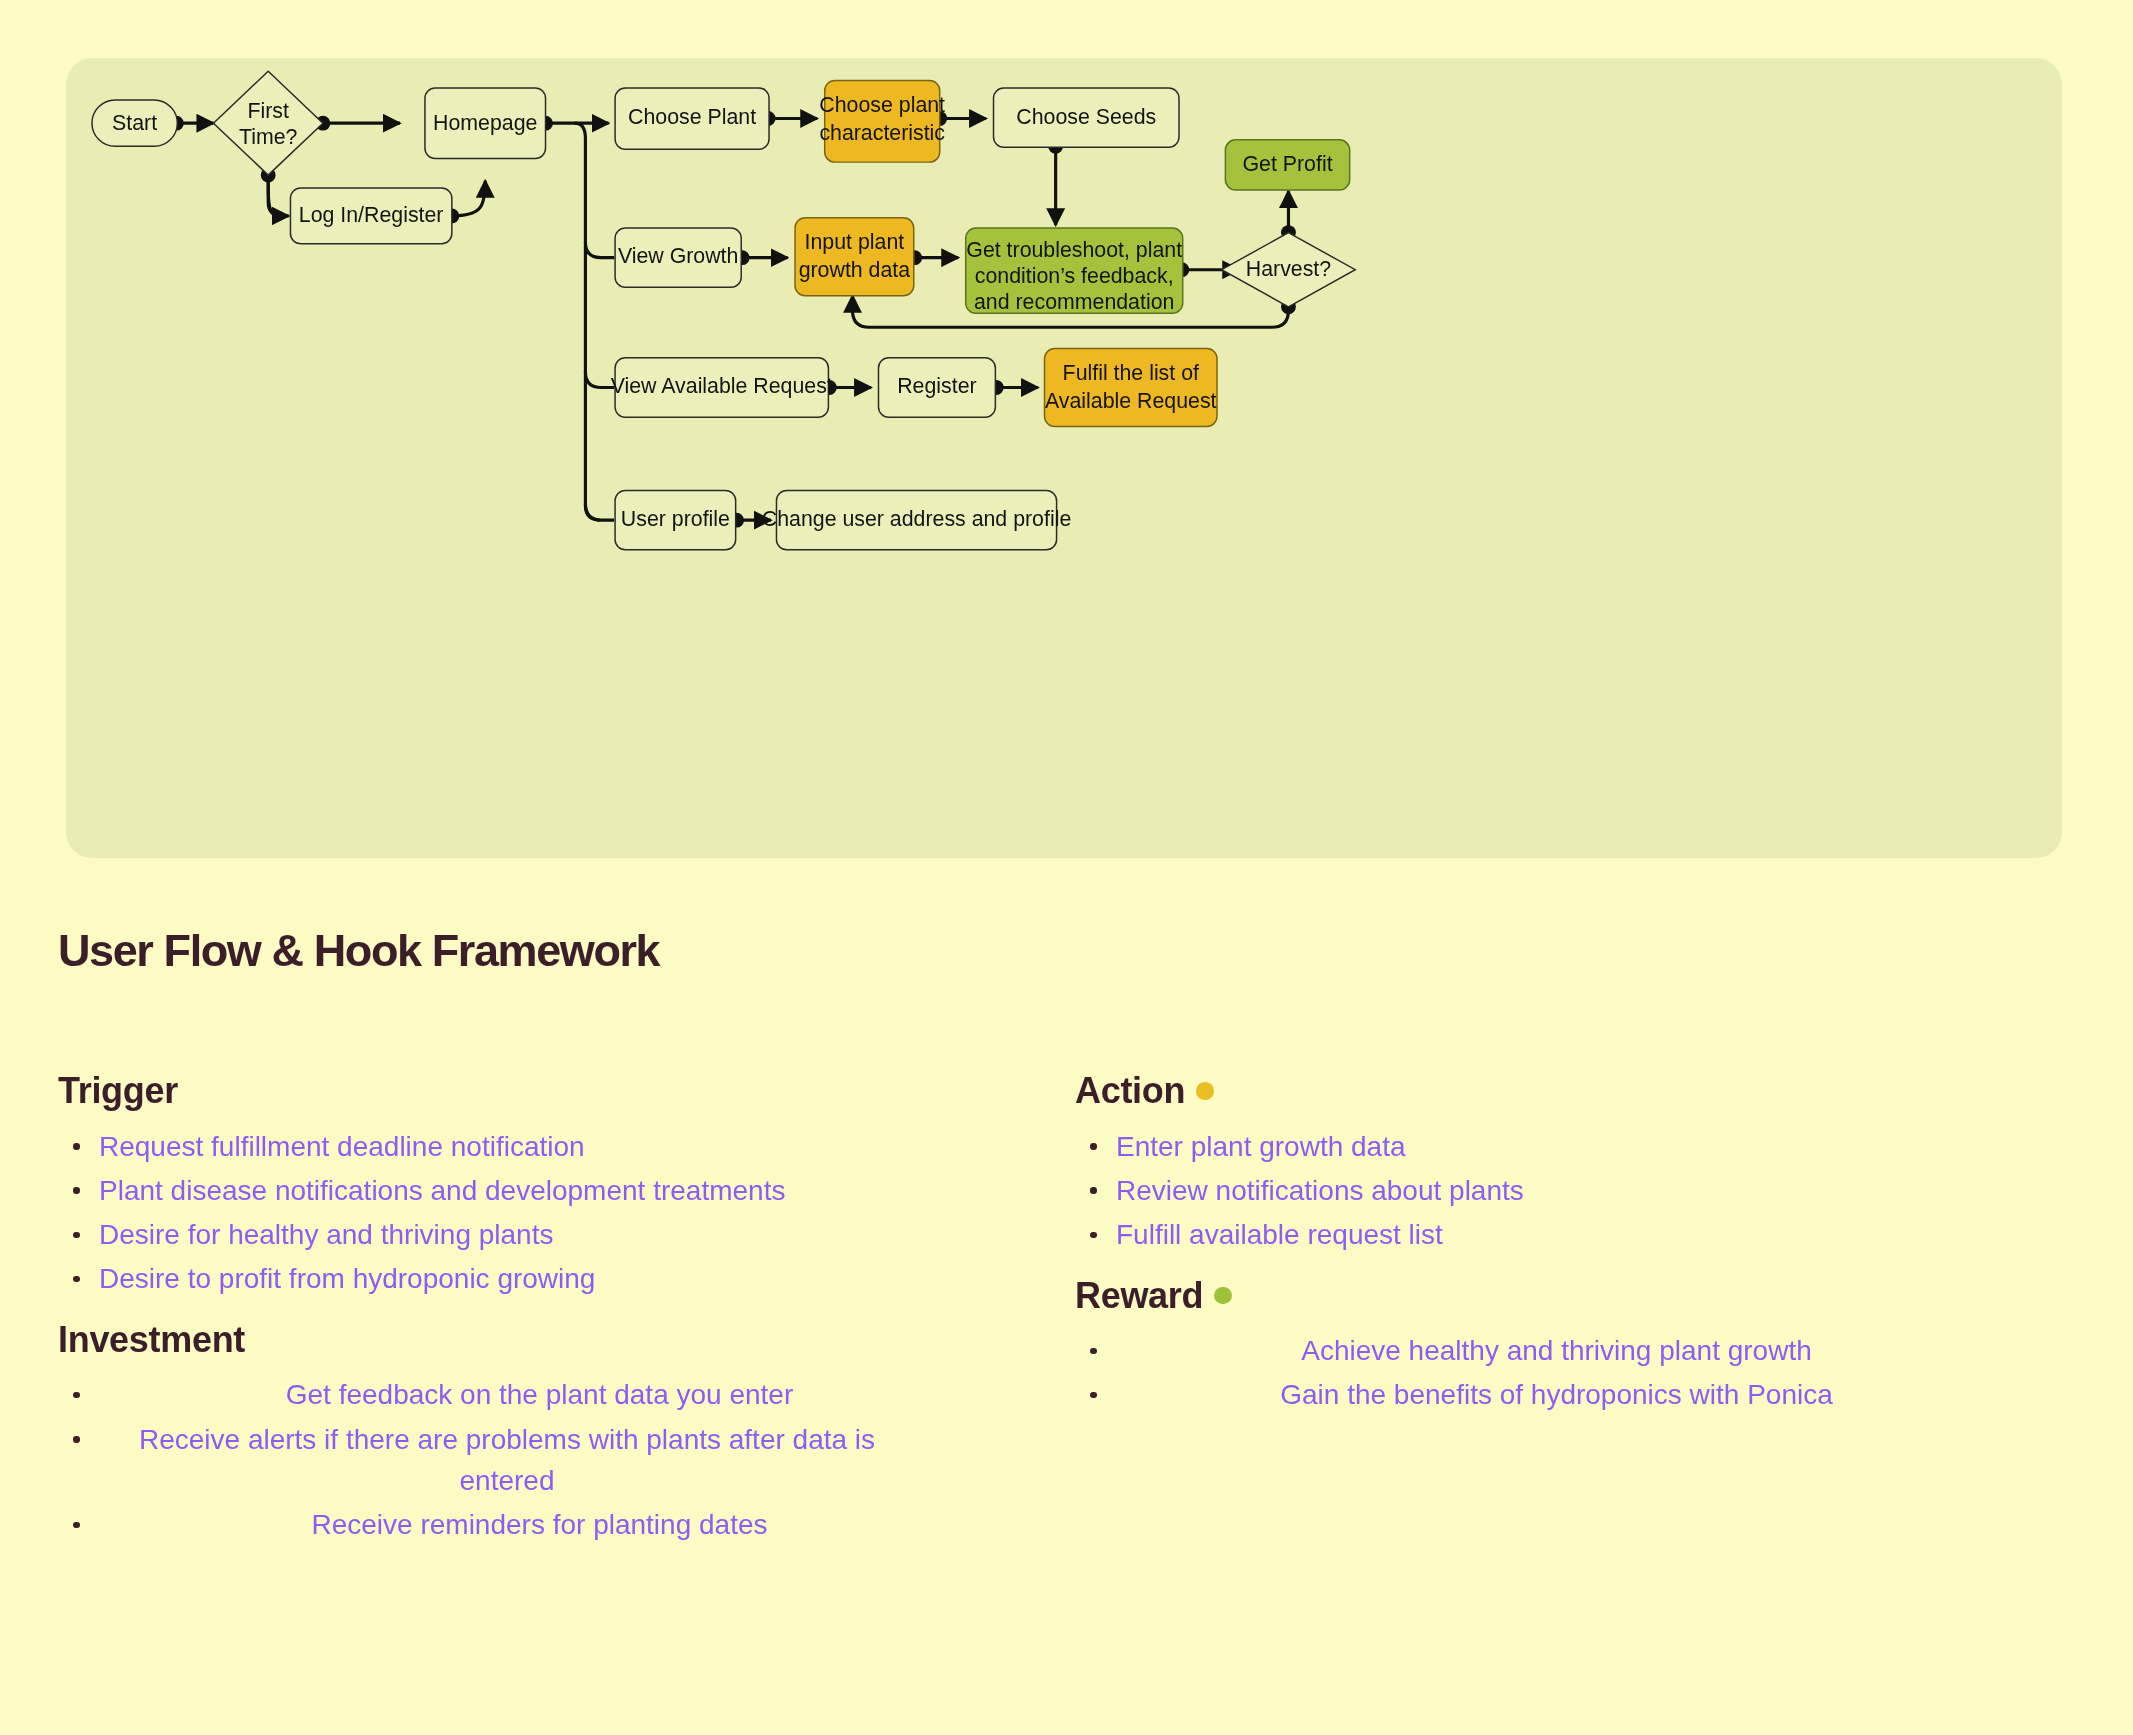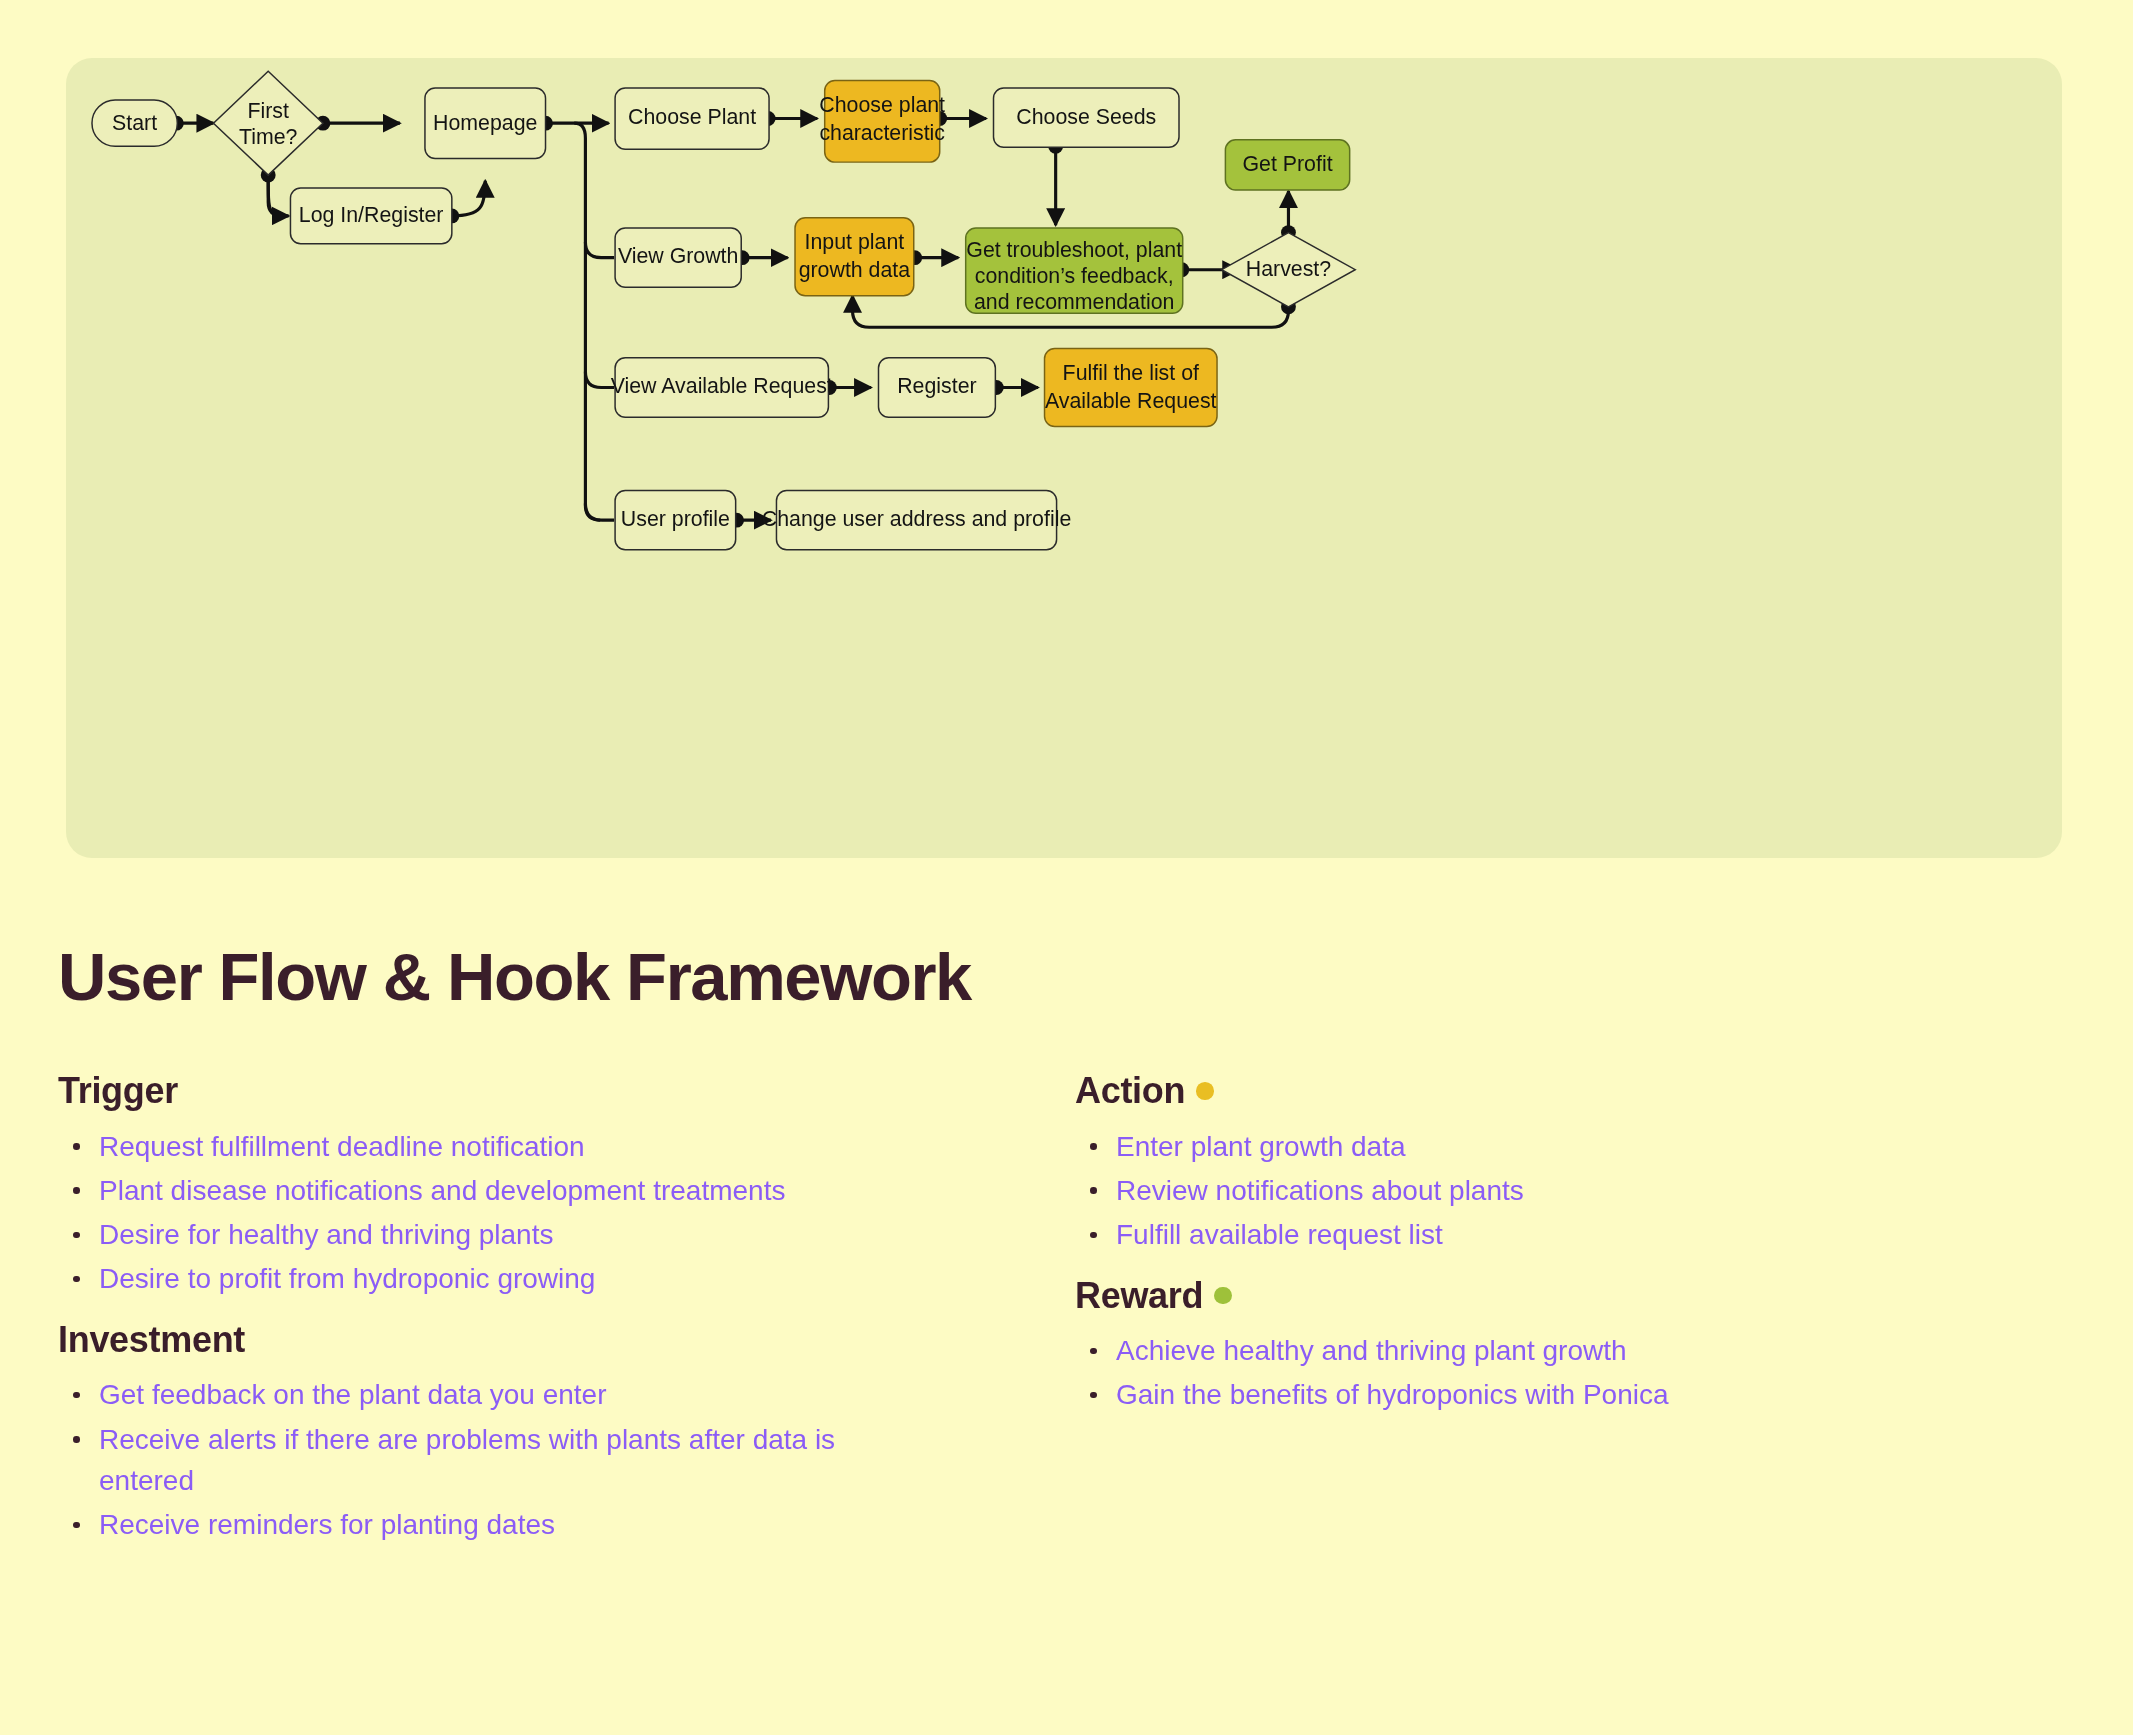--- a/index.html
+++ b/index.html
@@ -59,21 +59,21 @@
     stroke: #111111;
     stroke-width: 3.4;
   }
   .edge-dot { fill: #111111; }
 
   
   #page-title {
     position: absolute;
     left: 58px;
     top: 898px;
-    font-size: 67px;
+    font-size: 45px;
     font-weight: 700;
     letter-spacing: -1.4px;
     color: #3A1E2A;
     white-space: nowrap;
     line-height: 1;
   }
 
   
   #content {
     position: absolute;
@@ -81,21 +81,21 @@
     top: 1071px;
     width: 2018px;
     display: flex;
     align-items: flex-start;
   }
   .col { }
   .col-left  { width: 965px; }
   .col-right { width: 965px; margin-left: 52px; }
 
   .section { margin-bottom: 20px; }
-  .section:last-child { margin-bottom: 0; }
+  .section:last-child { margin-bottom: 0; text-align: center; }
 
   .section-head {
     display: flex;
     align-items: center;
     font-size: 36px;
     font-weight: 700;
     color: #3A1E2A;
     margin: 0 0 15px 0;
     line-height: 1.1;
     letter-spacing: -0.3px;

